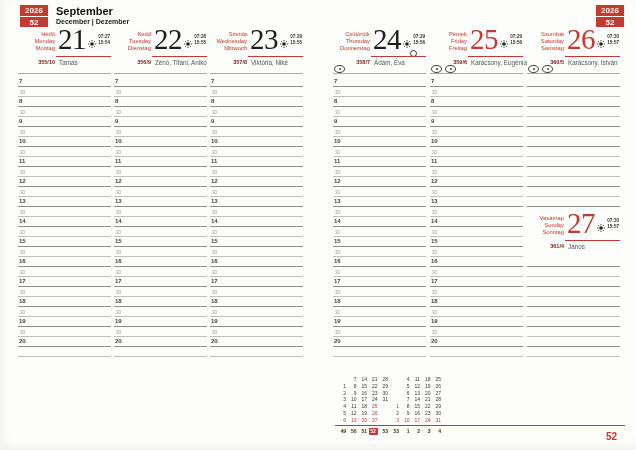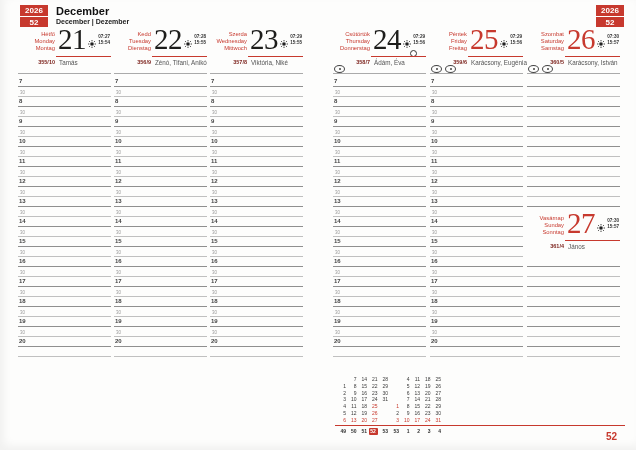--- a/index.html
+++ b/index.html
@@ -57,21 +57,21 @@
 </head>
 <body>
 
 <div id="page">
 
   <div class="corner-box corner-left">
     <div class="cb-year">2026</div>
     <div class="cb-week">52</div>
   </div>
 
-  <div class="month-title">December</div>
+  <div class="month-title">September</div>
   <div class="month-sub">December | Dezember</div>
 
   <div class="corner-box corner-right">
     <div class="cb-year">2026</div>
     <div class="cb-week">52</div>
   </div>
 
   <div id="columns">
       <div class="col" style="left: 18px; width: 93px;">
         <div class="dayhead" style="top: 30px;">

